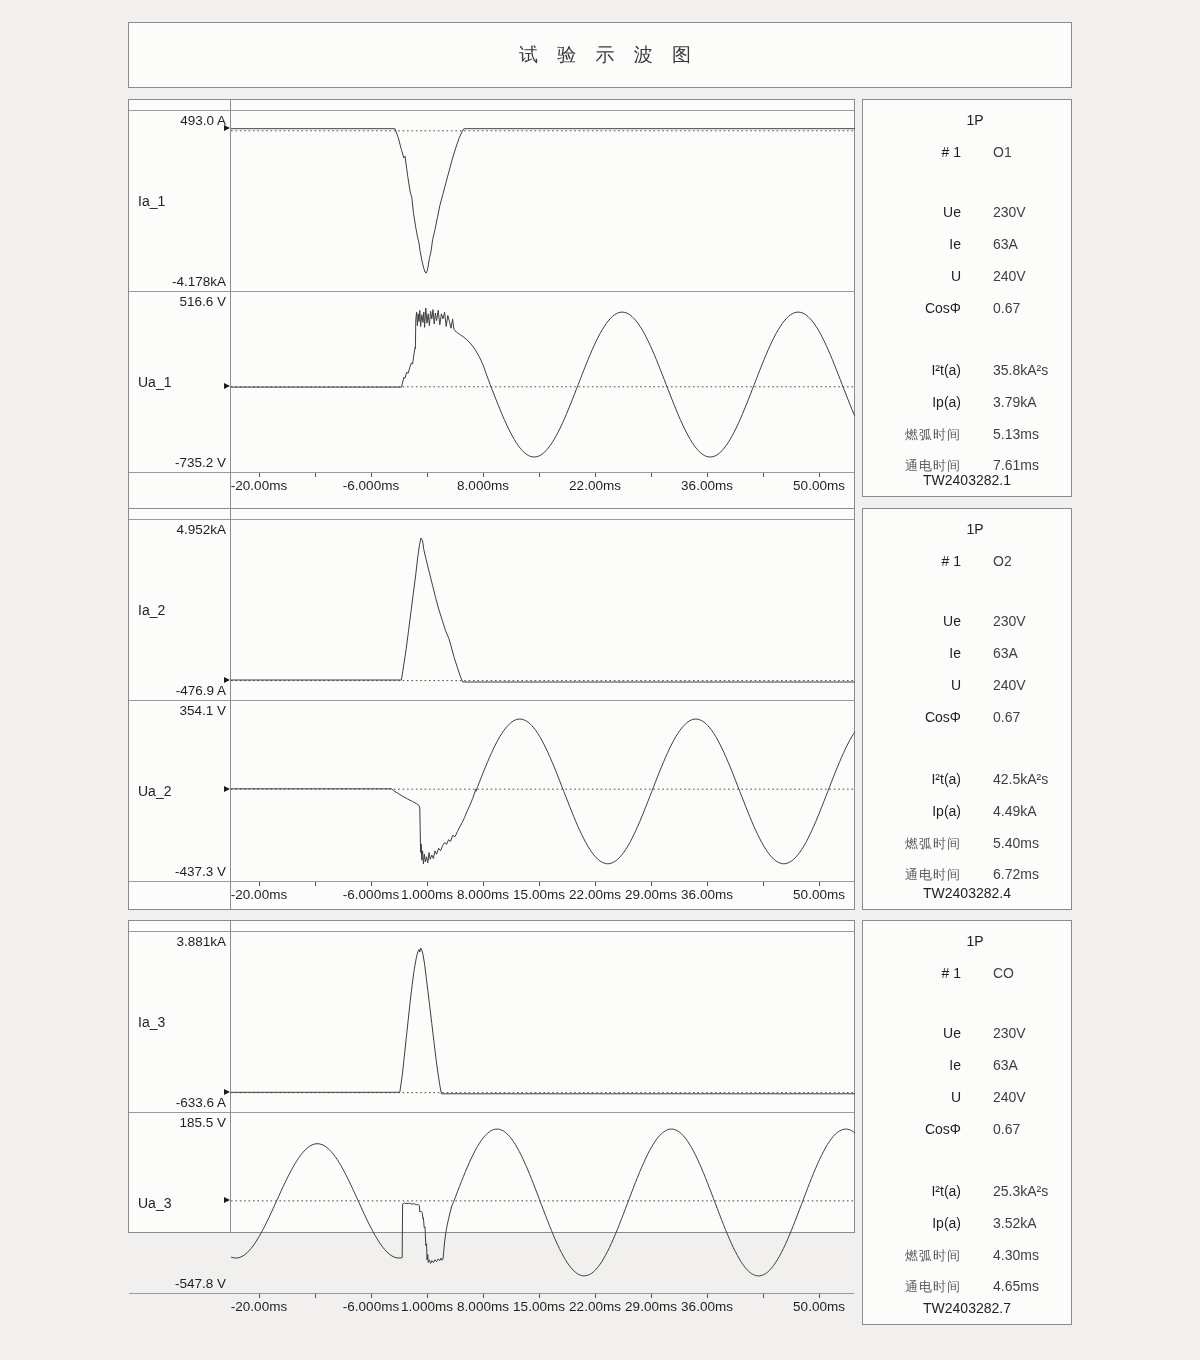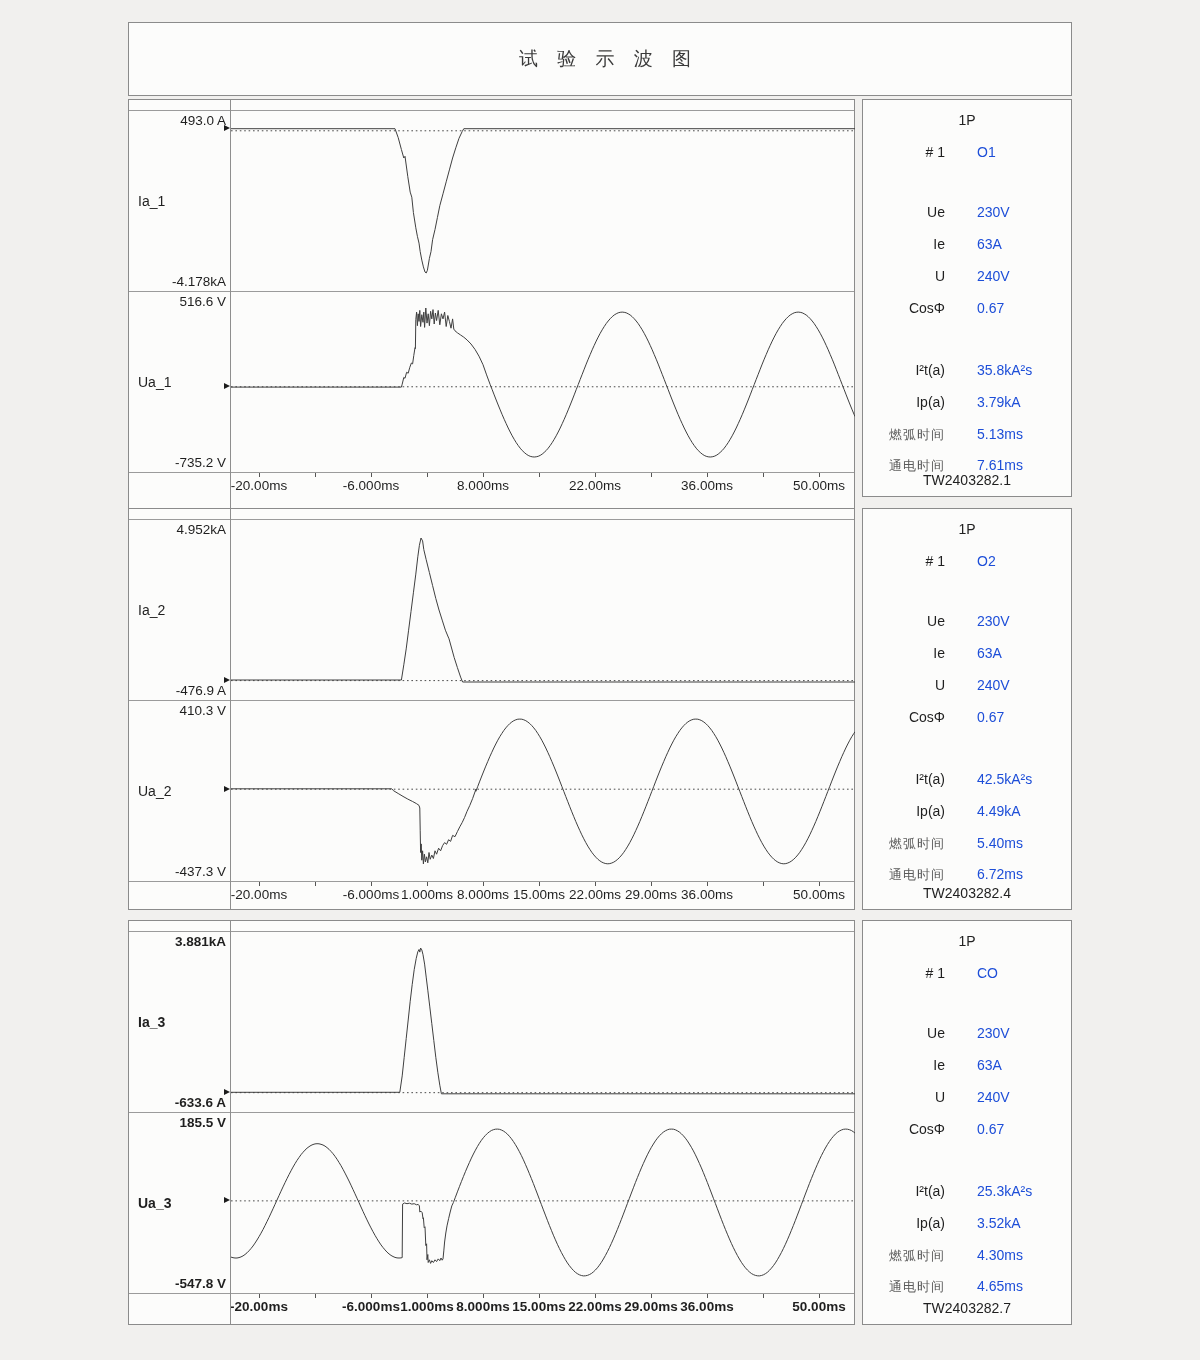--- a/index.html
+++ b/index.html
@@ -4,21 +4,21 @@
 <style>
   html,body{margin:0;padding:0;}
   body{
     width:1200px;height:1360px;position:relative;
     background:#f1f0ee;
     font-family:"Liberation Sans","DejaVu Sans",sans-serif;
     color:#222;overflow:hidden;
   }
   .box{position:absolute;background:#fcfcfb;border:1px solid #8b8b8b;box-sizing:border-box;}
   
-  #title-box{left:128px;top:22px;width:944px;height:74px;display:flex;align-items:center;justify-content:center;padding-left:17px;}
+  #title-box{left:128px;top:22px;width:944px;height:66px;display:flex;align-items:center;justify-content:center;padding-left:17px;}
   #title-box span{font-size:19px;letter-spacing:7px;color:#3a3a3a;}
   
   .section{position:absolute;left:0;top:0;width:1200px;}
   .plot-box{left:128px;width:727px;}
   .info-box{left:862px;width:210px;}
   .hdr-row{height:10px;border-bottom:1px solid #9b9b9b;}
   .panel{position:relative;height:180px;border-bottom:1px solid #9b9b9b;}
   .vline{position:absolute;left:101px;top:0;bottom:0;width:1px;background:#8e8e8e;z-index:3;}
   .ymax,.ymin{position:absolute;left:0;width:97px;text-align:right;font-size:13.5px;color:#1f1f1f;z-index:2;}
   .ymax{top:2px;}
@@ -27,25 +27,25 @@
   .arrow{position:absolute;left:95px;width:0;height:0;border-left:6px solid #1c1c1c;
          border-top:3.5px solid transparent;border-bottom:3.5px solid transparent;z-index:4;}
   .plot{position:absolute;left:102px;top:0;width:624px;height:180px;}
   .plot svg{display:block;width:624px;height:180px;}
   .xstrip{position:relative;}
   .xinner{position:absolute;left:102px;right:0;top:0;bottom:0;}
   .tick{position:absolute;top:0;width:1px;height:4px;background:#555;}
   .xlab{position:absolute;top:5px;transform:translateX(-50%);font-size:13.5px;white-space:nowrap;color:#1f1f1f;}
   
   .info-box{position:absolute;}
-  .irow{position:absolute;left:0;right:0;height:18px;font-size:14px;}
+  .irow{position:absolute;left:16px;right:0;height:18px;font-size:14px;}
   .phase-row{text-align:center;}
   .ilab{position:absolute;left:0;width:82px;text-align:right;color:#1f1f1f;}
   .ilab.cn{font-size:13px;color:#5a5a5a;letter-spacing:1px;}
-  .ival{position:absolute;left:114px;font-weight:500;color:#1d4ed8;}
+  .ival{position:absolute;left:114px;font-weight:500;color:#404040;}
   .report-row{position:absolute;left:0;right:0;bottom:8px;text-align:center;font-size:14px;color:#1f1f1f;}
 </style>
 </head>
 <body>
 
 <div id="title-box" class="box">
   <span>试 验 示 波 图</span>
 </div>
 
 <div class="section">
@@ -149,21 +149,21 @@
       <span class="ymin">-476.9 A</span>
       <span class="arrow" style="top: 157.1px;"></span>
       <div class="plot">
           <svg xmlns="http://www.w3.org/2000/svg" viewBox="0 0 624 180" preserveAspectRatio="none">
             <line x1="0" x2="624" y1="160.6003803314317" y2="160.6003803314317" stroke="#4a4a4a" stroke-width="1" stroke-dasharray="1.6,2.8"></line>
             <path d="M0.0 160.0 L170.4 160.0 L172.8 144.8 L175.2 128.9 L177.6 110.2 L180.0 91.5 L182.4 72.8 L184.8 54.1 L186.8 36.8 L188.4 25.3 L190.0 18.0 L191.6 20.9 L192.8 29.6 L195.2 39.7 L198.4 52.6 L201.6 65.6 L204.8 78.5 L208.0 90.0 L211.2 100.1 L214.4 110.2 L216.8 116.0 L218.0 118.8 L220.0 126.0 L223.2 137.6 L226.4 147.6 L229.6 157.1 L231.6 162.0 L624.0 162.0 " fill="none" stroke="#3f3f3f" stroke-width="1" stroke-linejoin="round"></path>
           </svg>
         </div>
     </div>
     <div class="panel panel-ua">
-      <span class="ymax">410.3 V</span>
+      <span class="ymax">354.1 V</span>
       <span class="pname">Ua_2</span>
       <span class="ymin">-437.3 V</span>
       <span class="arrow" style="top: 84.6905px;"></span>
       <div class="plot">
           <svg xmlns="http://www.w3.org/2000/svg" viewBox="0 0 624 180" preserveAspectRatio="none">
             <line x1="0" x2="624" y1="88.19053798961774" y2="88.19053798961774" stroke="#4a4a4a" stroke-width="1" stroke-dasharray="1.6,2.8"></line>
             <path d="M0.0 87.8 L160.8 87.8 L162.4 89.6 L167.2 92.5 L172.0 95.4 L176.8 98.1 L181.6 100.5 L185.6 102.7 L188.0 104.4 L188.8 107.0 L189.2 129.2 L189.6 151.5 L190.2 142.9 L190.8 159.2 L191.6 149.8 L192.4 162.9 L193.4 153.2 L194.4 160.9 L195.6 155.8 L196.8 161.8 L198.0 151.5 L199.2 158.3 L200.8 154.1 L202.4 157.5 L204.0 149.8 L205.6 153.2 L207.6 147.2 L209.6 149.8 L211.6 144.6 L213.6 141.6 L215.6 143.3 L217.6 138.7 L219.6 140.4 L221.6 134.4 L224.0 135.7 L226.4 130.6 L228.8 125.8 L231.2 121.5 L233.6 116.4 L236.0 110.4 L238.8 104.4 L241.6 97.6 L244.0 90.8 L244.8 88.2 L244.8 90.4 L246.8 85.3 L248.8 80.1 L250.8 75.0 L252.8 70.0 L254.8 65.1 L256.8 60.4 L258.8 55.7 L260.8 51.3 L262.8 47.0 L264.8 43.0 L266.8 39.2 L268.8 35.7 L270.8 32.5 L272.8 29.5 L274.8 26.9 L276.8 24.6 L278.8 22.6 L280.8 21.0 L282.8 19.7 L284.8 18.8 L286.8 18.2 L288.8 18.1 L290.8 18.2 L292.8 18.8 L294.8 19.7 L296.8 21.0 L298.8 22.6 L300.8 24.6 L302.8 26.9 L304.8 29.5 L306.8 32.5 L308.8 35.7 L310.8 39.2 L312.8 43.0 L314.8 47.0 L316.8 51.3 L318.8 55.7 L320.8 60.4 L322.8 65.1 L324.8 70.0 L326.8 75.0 L328.8 80.1 L330.8 85.3 L332.8 90.4 L334.8 95.6 L336.8 100.7 L338.8 105.8 L340.8 110.8 L342.8 115.7 L344.8 120.5 L346.8 125.1 L348.8 129.5 L350.8 133.8 L352.8 137.8 L354.8 141.6 L356.8 145.1 L358.8 148.3 L360.8 151.3 L362.8 153.9 L364.8 156.2 L366.8 158.2 L368.8 159.8 L370.8 161.1 L372.8 162.0 L374.8 162.6 L376.8 162.8 L378.8 162.6 L380.8 162.0 L382.8 161.1 L384.8 159.8 L386.8 158.2 L388.8 156.2 L390.8 153.9 L392.8 151.3 L394.8 148.3 L396.8 145.1 L398.8 141.6 L400.8 137.8 L402.8 133.8 L404.8 129.5 L406.8 125.1 L408.8 120.5 L410.8 115.7 L412.8 110.8 L414.8 105.8 L416.8 100.7 L418.8 95.6 L420.8 90.4 L422.8 85.3 L424.8 80.1 L426.8 75.0 L428.8 70.0 L430.8 65.1 L432.8 60.4 L434.8 55.7 L436.8 51.3 L438.8 47.0 L440.8 43.0 L442.8 39.2 L444.8 35.7 L446.8 32.5 L448.8 29.5 L450.8 26.9 L452.8 24.6 L454.8 22.6 L456.8 21.0 L458.8 19.7 L460.8 18.8 L462.8 18.2 L464.8 18.1 L466.8 18.2 L468.8 18.8 L470.8 19.7 L472.8 21.0 L474.8 22.6 L476.8 24.6 L478.8 26.9 L480.8 29.5 L482.8 32.5 L484.8 35.7 L486.8 39.2 L488.8 43.0 L490.8 47.0 L492.8 51.3 L494.8 55.7 L496.8 60.4 L498.8 65.1 L500.8 70.0 L502.8 75.0 L504.8 80.1 L506.8 85.3 L508.8 90.4 L510.8 95.6 L512.8 100.7 L514.8 105.8 L516.8 110.8 L518.8 115.7 L520.8 120.5 L522.8 125.1 L524.8 129.5 L526.8 133.8 L528.8 137.8 L530.8 141.6 L532.8 145.1 L534.8 148.3 L536.8 151.3 L538.8 153.9 L540.8 156.2 L542.8 158.2 L544.8 159.8 L546.8 161.1 L548.8 162.0 L550.8 162.6 L552.8 162.8 L554.8 162.6 L556.8 162.0 L558.8 161.1 L560.8 159.8 L562.8 158.2 L564.8 156.2 L566.8 153.9 L568.8 151.3 L570.8 148.3 L572.8 145.1 L574.8 141.6 L576.8 137.8 L578.8 133.8 L580.8 129.5 L582.8 125.1 L584.8 120.5 L586.8 115.7 L588.8 110.8 L590.8 105.8 L592.8 100.7 L594.8 95.6 L596.8 90.4 L598.8 85.3 L600.8 80.1 L602.8 75.0 L604.8 70.0 L606.8 65.1 L608.8 60.4 L610.8 55.7 L612.8 51.3 L614.8 47.0 L616.8 43.0 L618.8 39.2 L620.8 35.7 L622.8 32.5 L624.0 30.7 " fill="none" stroke="#3f3f3f" stroke-width="1" stroke-linejoin="round"></path>
           </svg>
         </div>
     </div>
@@ -227,21 +227,21 @@
       <span class="ival">5.40ms</span>
     </div>
     <div class="irow" style="top:357px;">
       <span class="ilab cn">通电时间</span>
       <span class="ival">6.72ms</span>
     </div>
     <div class="report-row">TW2403282.4</div>
   </div>
 </div>
 <div class="section">
-  <div class="box plot-box" style="position: absolute; top: 920px; height: 405px; left: 128px; font-weight: bold;">
+  <div class="box plot-box" style="position: absolute; top: 920px; height: 313px; left: 128px;">
     <div class="vline"></div>
     <div class="hdr-row"></div>
     <div class="panel panel-ia">
       <span class="ymax">3.881kA</span>
       <span class="pname">Ia_3</span>
       <span class="ymin">-633.6 A</span>
       <span class="arrow" style="top: 157.169px;"></span>
       <div class="plot">
           <svg xmlns="http://www.w3.org/2000/svg" viewBox="0 0 624 180" preserveAspectRatio="none">
             <line x1="0" x2="624" y1="160.66925979949525" y2="160.66925979949525" stroke="#4a4a4a" stroke-width="1" stroke-dasharray="1.6,2.8"></line>

